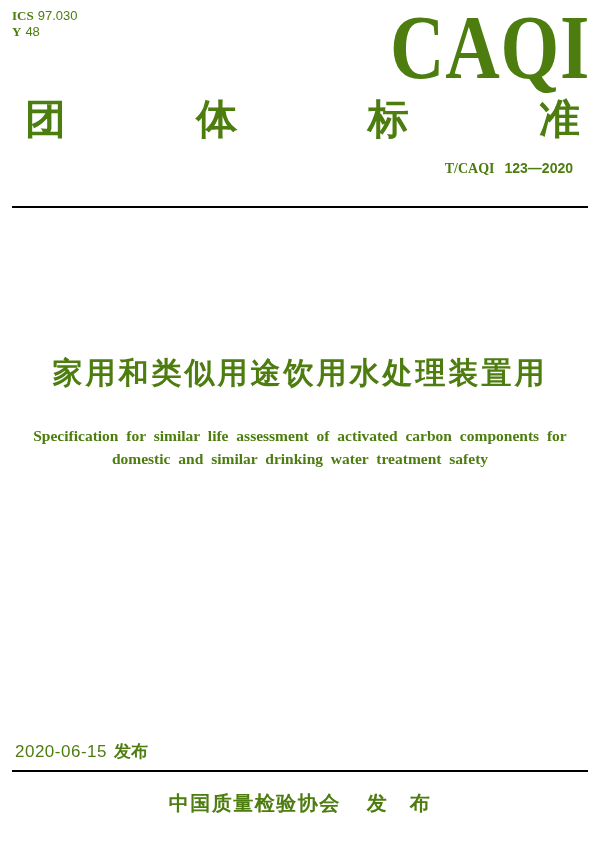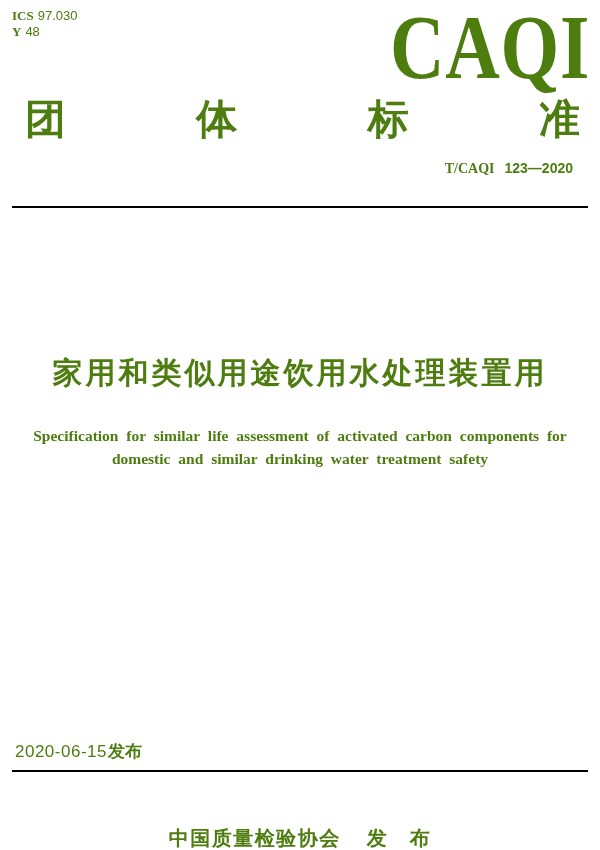--- a/index.html
+++ b/index.html
@@ -38,26 +38,26 @@
 
   
   .title-en{position:absolute;top:424px;left:0;right:0;text-align:center;
             font-family:"Liberation Serif",serif;font-weight:bold;
             font-size:15.5px;line-height:23px;word-spacing:4px;}
 
   
   .dates{position:absolute;top:742px;left:15px;right:15px;display:flex;
          justify-content:space-between;font-size:17px;line-height:20px;white-space:nowrap;}
   .date-num{font-family:"Liberation Sans",sans-serif;letter-spacing:0.5px;}
-  .date-label{font-family:"Liberation Sans",sans-serif;font-weight:bold;margin-left:1px;}
+  .date-label{font-family:"Liberation Sans",sans-serif;font-weight:bold;margin-left:7px;}
 
   
   .publisher{position:absolute;top:791px;left:0;right:0;text-align:center;
              font-family:"Liberation Sans",sans-serif;font-weight:bold;
-             font-size:20px;line-height:24px;letter-spacing:1.5px;white-space:nowrap;margin-top:35px;}
+             font-size:20px;line-height:24px;letter-spacing:1.5px;white-space:nowrap;}
   .publisher .gap{display:inline-block;width:26px;}
 </style>
 </head>
 <body>
 
 <div class="page">
 
   <div class="ics-block">
     <div>
       <span class="lbl">ICS</span><span class="val">97.030</span>

